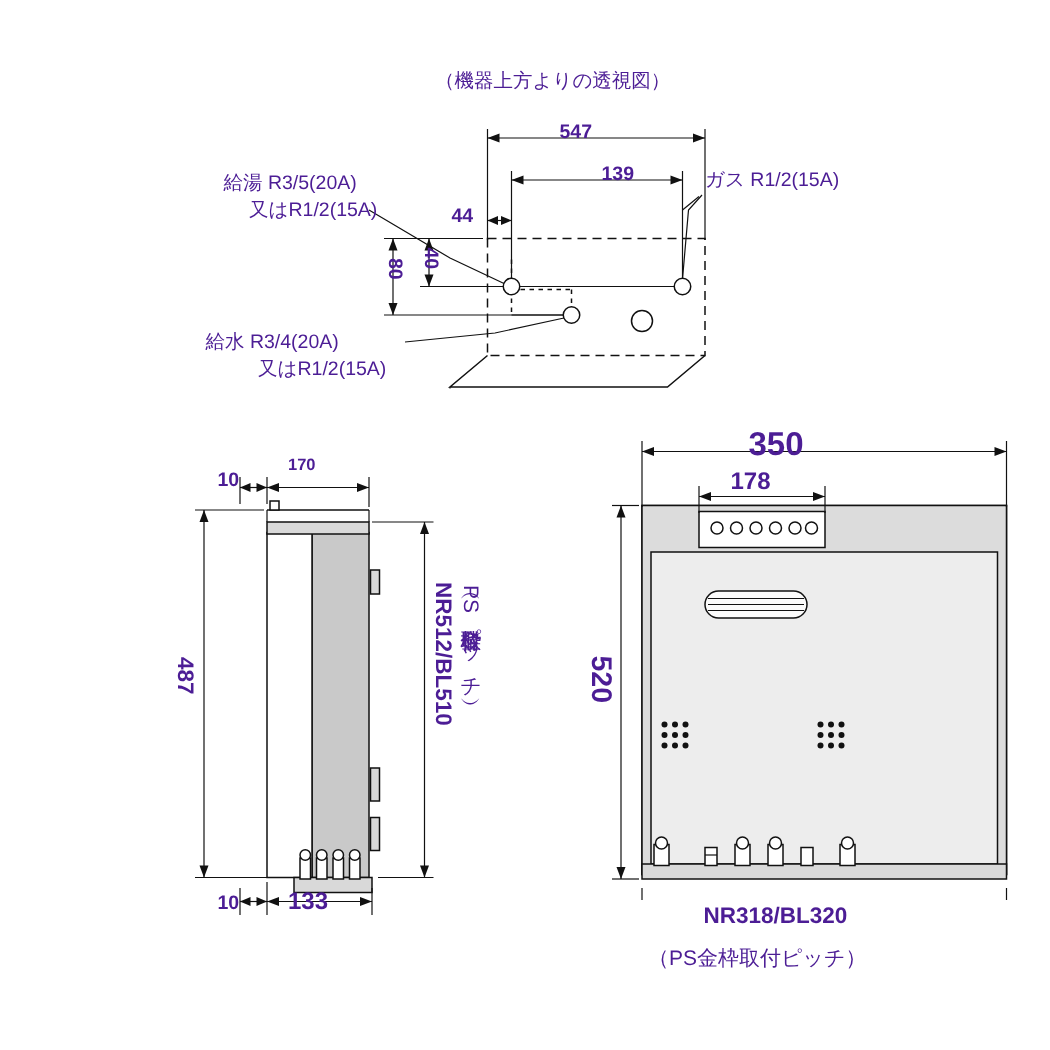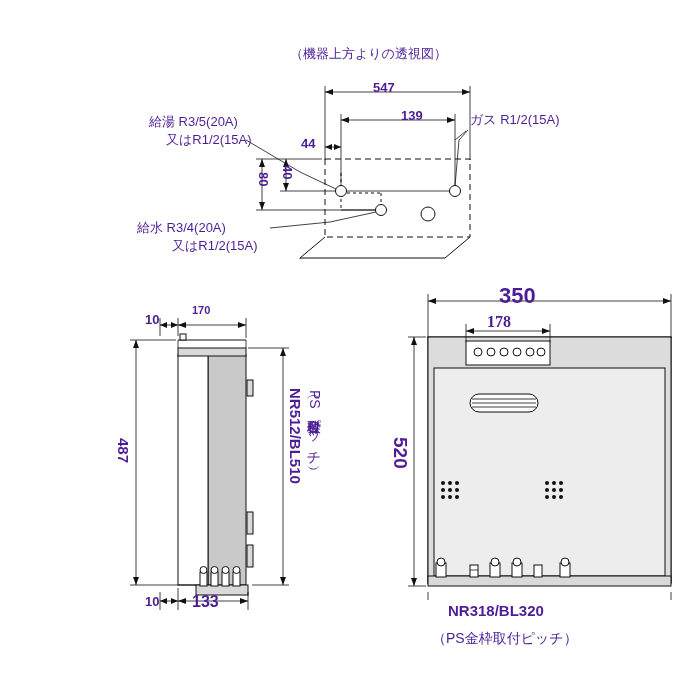--- a/index.html
+++ b/index.html
@@ -231,18 +231,18 @@
 
   <div class="lbl b num" style="left:145px;top:312px;">10</div>
   <div class="lbl b num" style="left:192px;top:304px;font-size:11px;">170</div>
   <div class="lbl b num vert" style="left:113px;top:438px;font-size:15px;">487</div>
   <div class="lbl b num" style="left:145px;top:594px;">10</div>
   <div class="lbl b num" style="left:192px;top:592px;font-size:16px;">133</div>
   <div class="lbl b vert" style="left:285px;top:388px;font-size:15px;">NR512/BL510</div>
   <div class="lbl vert" style="left:305px;top:390px;font-size:14px;">（PS金枠取付ピッチ）</div>
 
   <div class="lbl b num" style="left:499px;top:282px;font-size:22px;">350</div>
-  <div class="lbl b num" style="left:487px;top:312px;font-size:16px;font-family:Liberation Serif, serif;">178</div>
+  <div class="lbl b num" style="left:487px;top:312px;font-size:16px;">178</div>
   <div class="lbl b num vert" style="left:388px;top:437px;font-size:19px;">520</div>
-  <div class="lbl b" style="left:448px;top:602px;font-size:15px;">NR318/BL320</div>
+  <div class="lbl b" style="left:469px;top:602px;font-size:15px;">NR318/BL320</div>
   <div class="lbl" style="left:432px;top:630px;font-size:14px;">（PS金枠取付ピッチ）</div>
 
 </div>
 
 </body></html>

